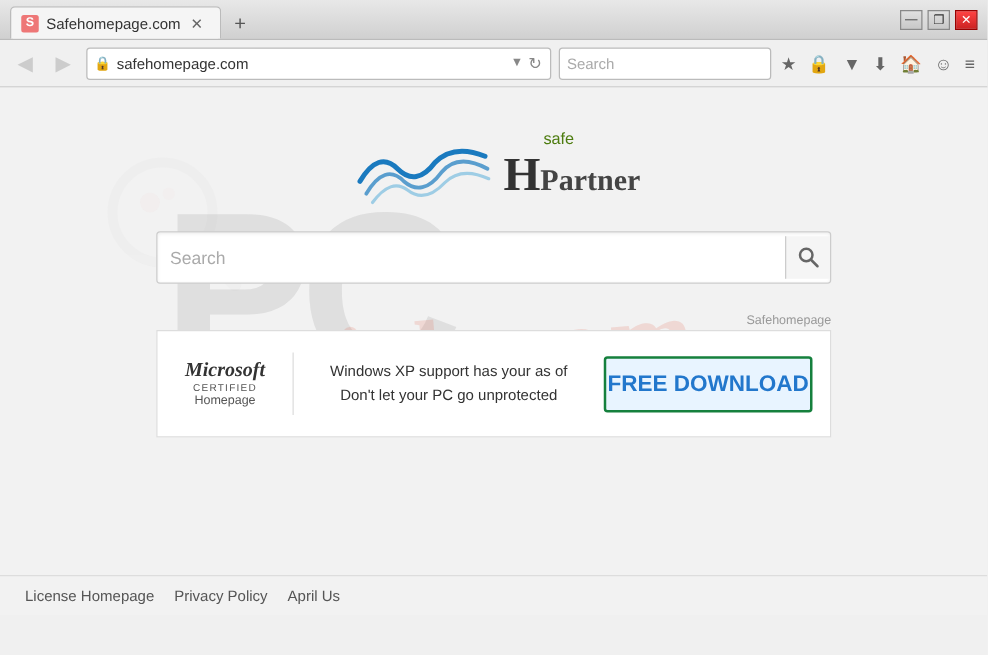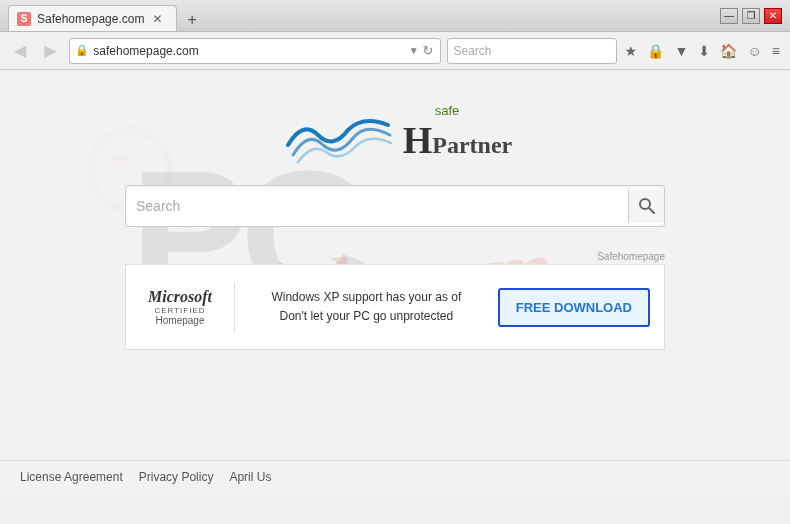--- a/index.html
+++ b/index.html
@@ -304,25 +304,25 @@
     .ad-text {
       flex: 1;
       font-size: 12px;
       color: #333;
       text-align: center;
       line-height: 1.6;
     }
     .ad-text-highlight { color: #e44; font-size: 13px; font-weight: bold; }
     .free-download-btn {
       background: #e8f4ff;
-      border: 2px solid #1d4ed8;
+      border: 2px solid #15803d;
       color: #2277cc;
-      font-size: 13px;
-      font-weight: bold;
-      padding: 10px 16px;
+      font-size: 18px;
+      font-weight: bold;
+      padding: 10px 1px;
       cursor: pointer;
       white-space: nowrap;
       border-radius: 3px;
     }
 
     
     .footer {
       background: #f2f2f2;
       border-top: 1px solid #ddd;
       height: 32px;
@@ -448,18 +448,18 @@
           <div>Windows XP support has your as of</div>
           <div>Don't let your PC go unprotected</div>
         </div>
         <button class="free-download-btn">FREE DOWNLOAD</button>
       </div>
     </div>
 
   </div>
 
   <div class="footer">
-    <a class="footer-link">License Agreement</a>
+    <a class="footer-link">License Homepage</a>
     <a class="footer-link">Privacy Policy</a>
     <a class="footer-link">April Us</a>
   </div>
 
 </div>
 
 </body></html>

